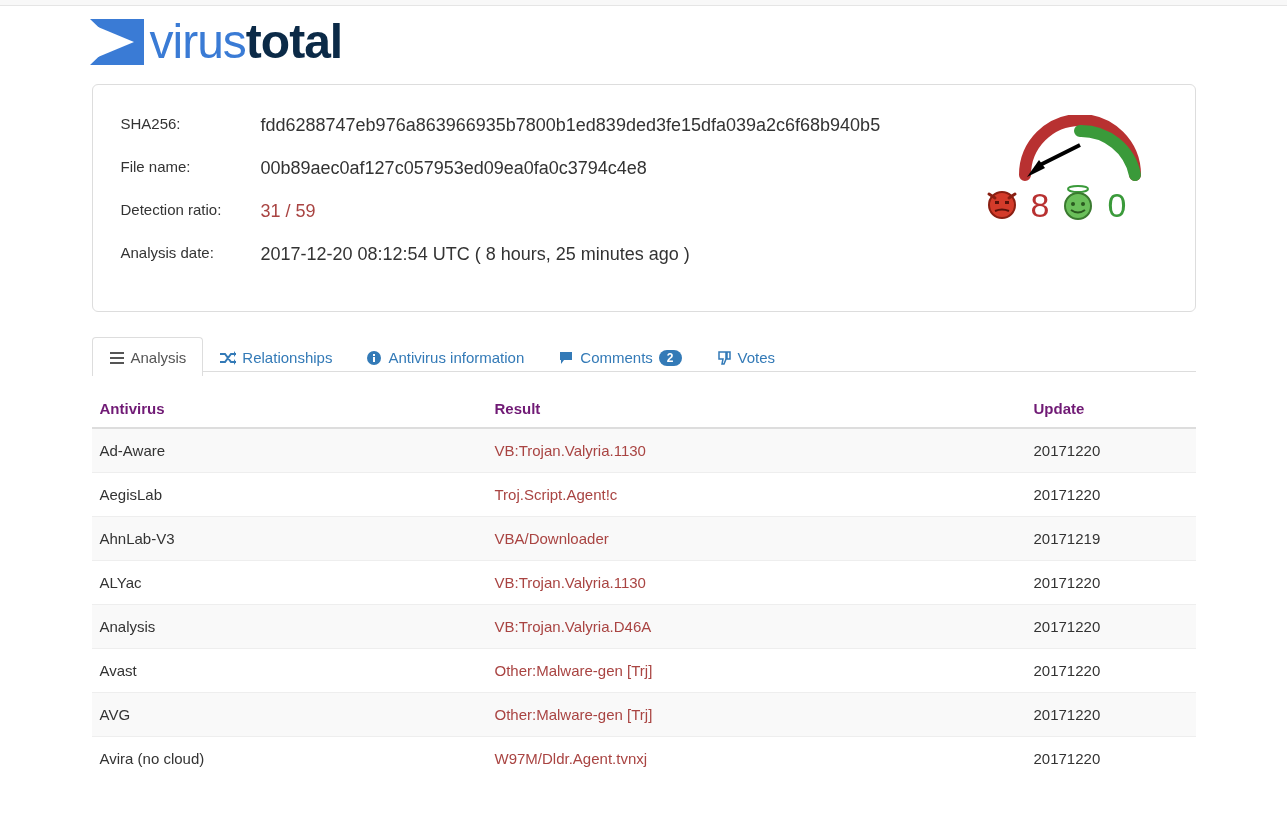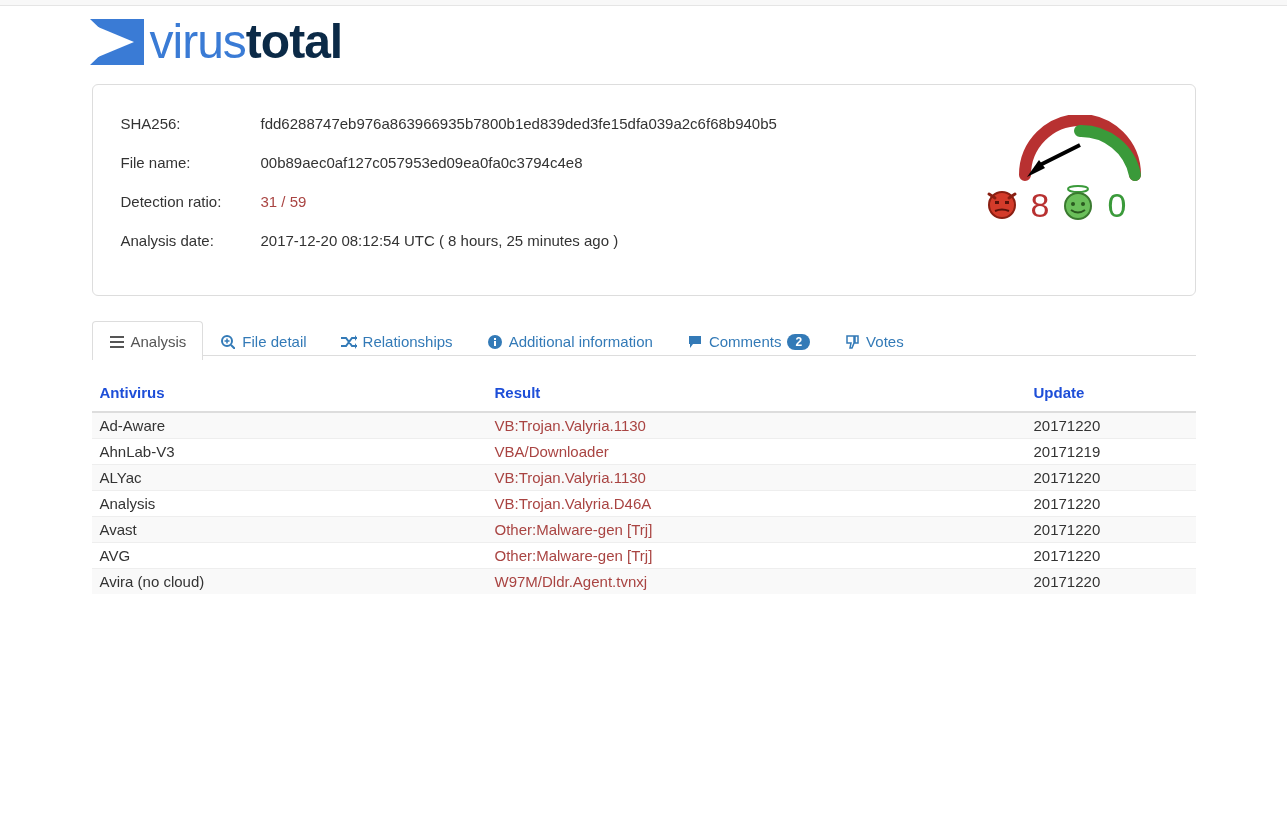--- a/index.html
+++ b/index.html
@@ -42,21 +42,21 @@
     margin: 8px 46px 20px 46px;
     border: 1px solid #ddd;
     border-radius: 6px;
     padding: 8px 28px 24px 28px;
     position: relative;
     min-height: 200px;
   }
   .meta-table { display:table; border-collapse:separate; border-spacing:0 22px; }
   .meta-row { display:table-row; }
   .meta-label { display:table-cell; width:140px; font-size:15px; color:#333; vertical-align:top;}
-  .meta-value { display:table-cell; font-size:15px; color:#333; }
+  .meta-value { display:table-cell; font-size:18px; color:#333; }
   .meta-value.red { color:#a94442; }
 
   .verdict {
     position:absolute;
     right: 40px;
     top: 30px;
     text-align:center;
   }
   .votes-row { display:flex; align-items:center; gap:12px; margin-top:-4px;}
   .vote-num { font-size:34px; font-weight:400; line-height:1;}
@@ -107,24 +107,24 @@
     width: calc(100% - 92px);
     margin: 18px 46px 20px 46px;
     border-collapse: collapse;
     font-size:15px;
   }
   table.results th {
     text-align:left;
     font-weight:700;
     padding:10px 8px;
     border-bottom:2px solid #ddd;
-    color:#1d4ed8;
+    color:#701a75;
   }
   table.results td {
-    padding:4px 8px;
+    padding:13px 8px;
     border-top:1px solid #eee;
     vertical-align:middle;
   }
   table.results tbody tr:nth-child(odd){ background:#f9f9f9; }
   .detected { color:#a94442; }
   .col-update { width:170px; }
   .col-av { width:395px; }
 </style>
 </head>
 <body>
@@ -205,48 +205,37 @@
         <svg width="14" height="12" viewBox="0 0 14 12">
             <rect x="0" y="0" width="14" height="2" fill="#555"></rect>
             <rect x="0" y="5" width="14" height="2" fill="#555"></rect>
             <rect x="0" y="10" width="14" height="2" fill="#555"></rect>
           </svg>
       </span>
       <span>Analysis</span>
     </div>
     <div class="tab">
       <span class="tab-icon">
-        <svg width="14" height="14" viewBox="0 0 14 14">
-            <circle cx="6" cy="6" r="5" fill="none" stroke="#337ab7" stroke-width="2"></circle>
-            <line x1="10" y1="10" x2="14" y2="14" stroke="#337ab7" stroke-width="2"></line>
-            <line x1="6" y1="3.5" x2="6" y2="8.5" stroke="#337ab7" stroke-width="1.5"></line>
-            <line x1="3.5" y1="6" x2="8.5" y2="6" stroke="#337ab7" stroke-width="1.5"></line>
-          </svg>
-      </span>
-      <span>File detail</span>
-    </div>
-    <div class="tab">
-      <span class="tab-icon">
         <svg width="16" height="14" viewBox="0 0 16 14">
             <path d="M0 3 L5 3 L11 11 L16 11 M0 11 L5 11 L11 3 L16 3" fill="none" stroke="#337ab7" stroke-width="2"></path>
             <polygon points="14,0 16,3 14,6" fill="#337ab7"></polygon>
             <polygon points="14,8 16,11 14,14" fill="#337ab7"></polygon>
           </svg>
       </span>
       <span>Relationships</span>
     </div>
     <div class="tab">
       <span class="tab-icon">
         <svg width="14" height="14" viewBox="0 0 14 14">
             <circle cx="7" cy="7" r="7" fill="#337ab7"></circle>
             <rect x="6" y="6" width="2" height="5" fill="#fff"></rect>
             <rect x="6" y="3" width="2" height="2" fill="#fff"></rect>
           </svg>
       </span>
-      <span>Additional information</span>
+      <span>Antivirus information</span>
     </div>
     <div class="tab">
       <span class="tab-icon">
         <svg width="14" height="14" viewBox="0 0 14 14">
             <path d="M1 1 H13 V9 H5 L2 13 V9 H1 Z" fill="#337ab7"></path>
           </svg>
       </span>
       <span>Comments</span>
       <span class="badge">2</span>
     </div>
@@ -268,20 +257,25 @@
         <th class="col-update">Update</th>
       </tr>
     </thead>
     <tbody id="results-body">
         <tr>
           <td>Ad-Aware</td>
           <td class="detected">VB:Trojan.Valyria.1130</td>
           <td>20171220</td>
         </tr>
         <tr>
+          <td>AegisLab</td>
+          <td class="detected">Troj.Script.Agent!c</td>
+          <td>20171220</td>
+        </tr>
+        <tr>
           <td>AhnLab-V3</td>
           <td class="detected">VBA/Downloader</td>
           <td>20171219</td>
         </tr>
         <tr>
           <td>ALYac</td>
           <td class="detected">VB:Trojan.Valyria.1130</td>
           <td>20171220</td>
         </tr>
         <tr>

